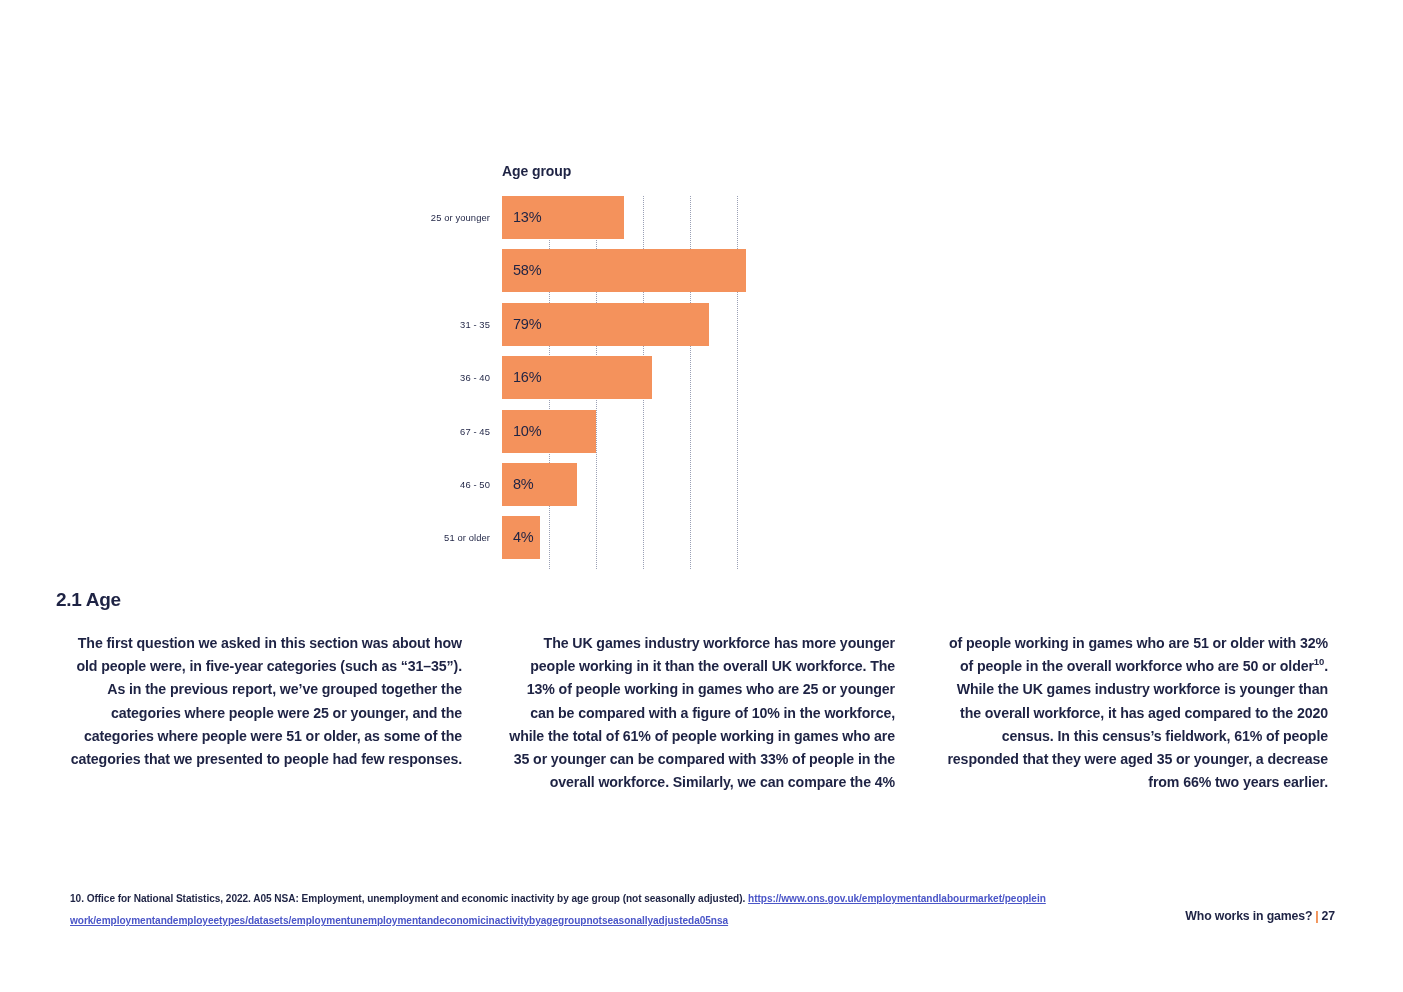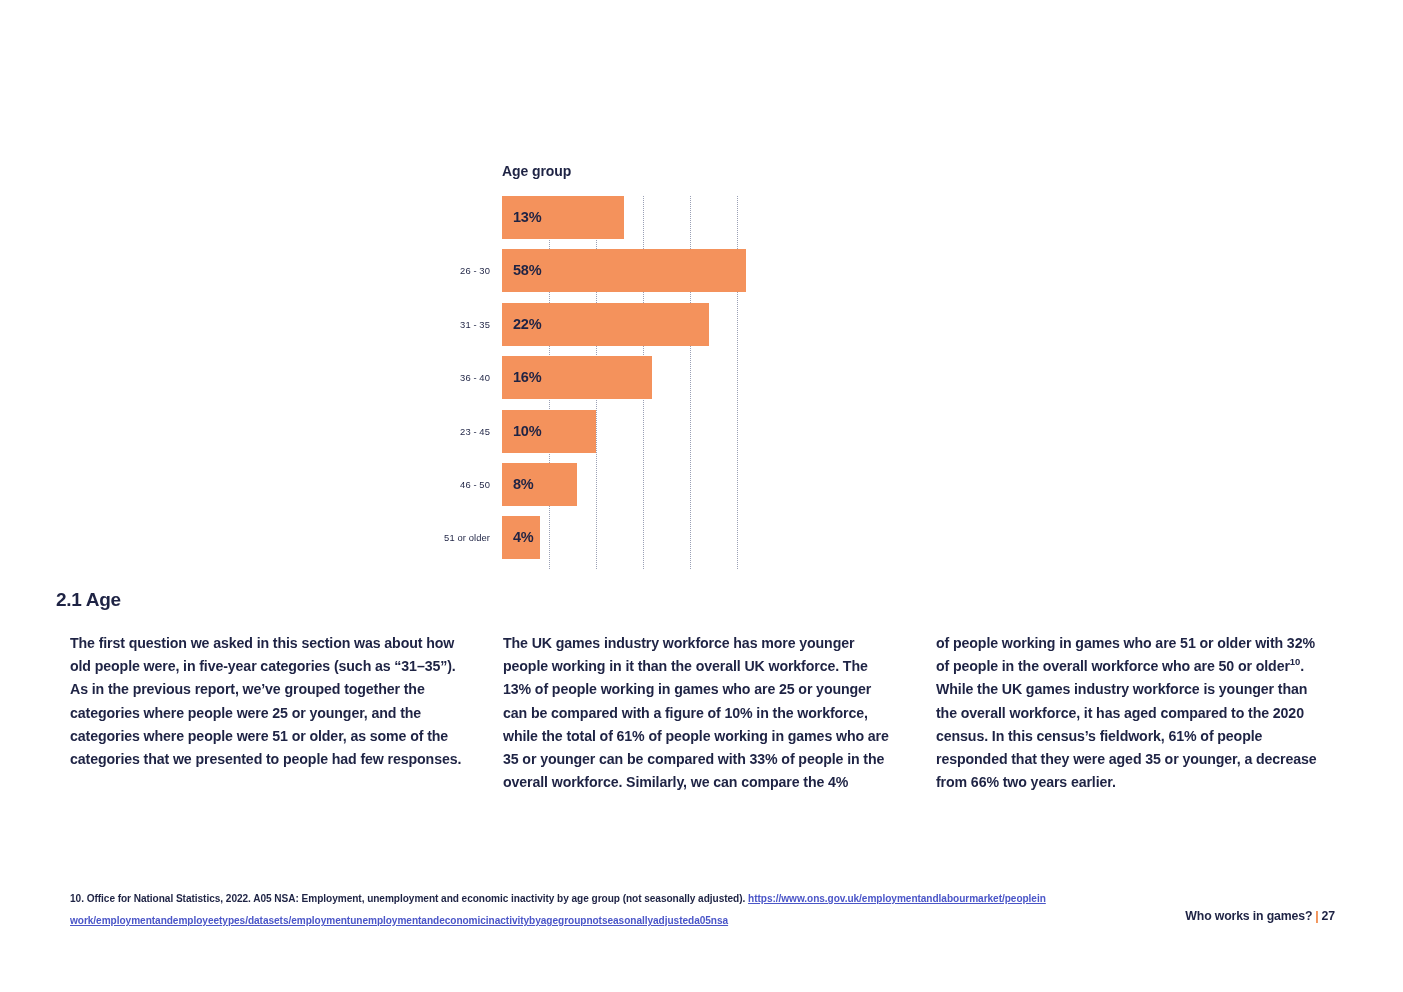--- a/index.html
+++ b/index.html
@@ -66,21 +66,21 @@
     height: 43px;
     background: #f4925c;
   }
   .bar-value {
     position: absolute;
     left: 11px;
     top: 0;
     height: 43px;
     line-height: 43px;
     font-size: 14.5px;
-    font-weight: 700;
+    font-weight: 400;
     color: #1e2344;
     letter-spacing: -0.2px;
     white-space: nowrap;
   }
   .cat-label {
     position: absolute;
     right: 0;
     height: 43px;
     line-height: 43px;
     width: 200px;
@@ -118,20 +118,21 @@
     gap: 0px;
   }
   .text-col {
     width: 392px;
     margin-right: 41px;
     font-size: 14.2px;
     line-height: 23.2px;
     font-weight: 600;
     letter-spacing: -0.12px;
     color: #1e2344;
+    text-align: right;
   }
   .text-col:last-child { margin-right: 0; }
   .text-col p { margin: 0; }
   sup {
     font-size: 9.5px;
     vertical-align: super;
     line-height: 0;
   }
 
   
@@ -177,40 +178,40 @@
 
   <div id="plot-area">
       <div class="gridline" style="left: 46.95px;"></div>
       <div class="gridline" style="left: 93.9px;"></div>
       <div class="gridline" style="left: 140.85px;"></div>
       <div class="gridline" style="left: 187.8px;"></div>
       <div class="gridline" style="left: 234.75px;"></div>
     </div>
 
   <div id="cat-labels">
-      <div class="cat-label" style="top: 53.4px;">26 - 30</div>
+      <div class="cat-label" style="top: 0px;">25 or younger</div>
       <div class="cat-label" style="top: 106.8px;">31 - 35</div>
       <div class="cat-label" style="top: 160.2px;">36 - 40</div>
-      <div class="cat-label" style="top: 213.6px;">23 - 45</div>
+      <div class="cat-label" style="top: 213.6px;">67 - 45</div>
       <div class="cat-label" style="top: 267px;">46 - 50</div>
       <div class="cat-label" style="top: 320.4px;">51 or older</div>
     </div>
 
   <div id="bars">
       <div class="bar-row" style="top: 0px;">
         <div class="bar" style="width: 122.07px; background: rgb(244, 146, 92);"></div>
         <div class="bar-value">13%</div>
       </div>
       <div class="bar-row" style="top: 53.4px;">
         <div class="bar" style="width: 244.14px; background: rgb(244, 146, 92);"></div>
         <div class="bar-value">58%</div>
       </div>
       <div class="bar-row" style="top: 106.8px;">
         <div class="bar" style="width: 206.58px; background: rgb(244, 146, 92);"></div>
-        <div class="bar-value">22%</div>
+        <div class="bar-value">79%</div>
       </div>
       <div class="bar-row" style="top: 160.2px;">
         <div class="bar" style="width: 150.24px; background: rgb(244, 146, 92);"></div>
         <div class="bar-value">16%</div>
       </div>
       <div class="bar-row" style="top: 213.6px;">
         <div class="bar" style="width: 93.9px; background: rgb(244, 146, 92);"></div>
         <div class="bar-value">10%</div>
       </div>
       <div class="bar-row" style="top: 267px;">

